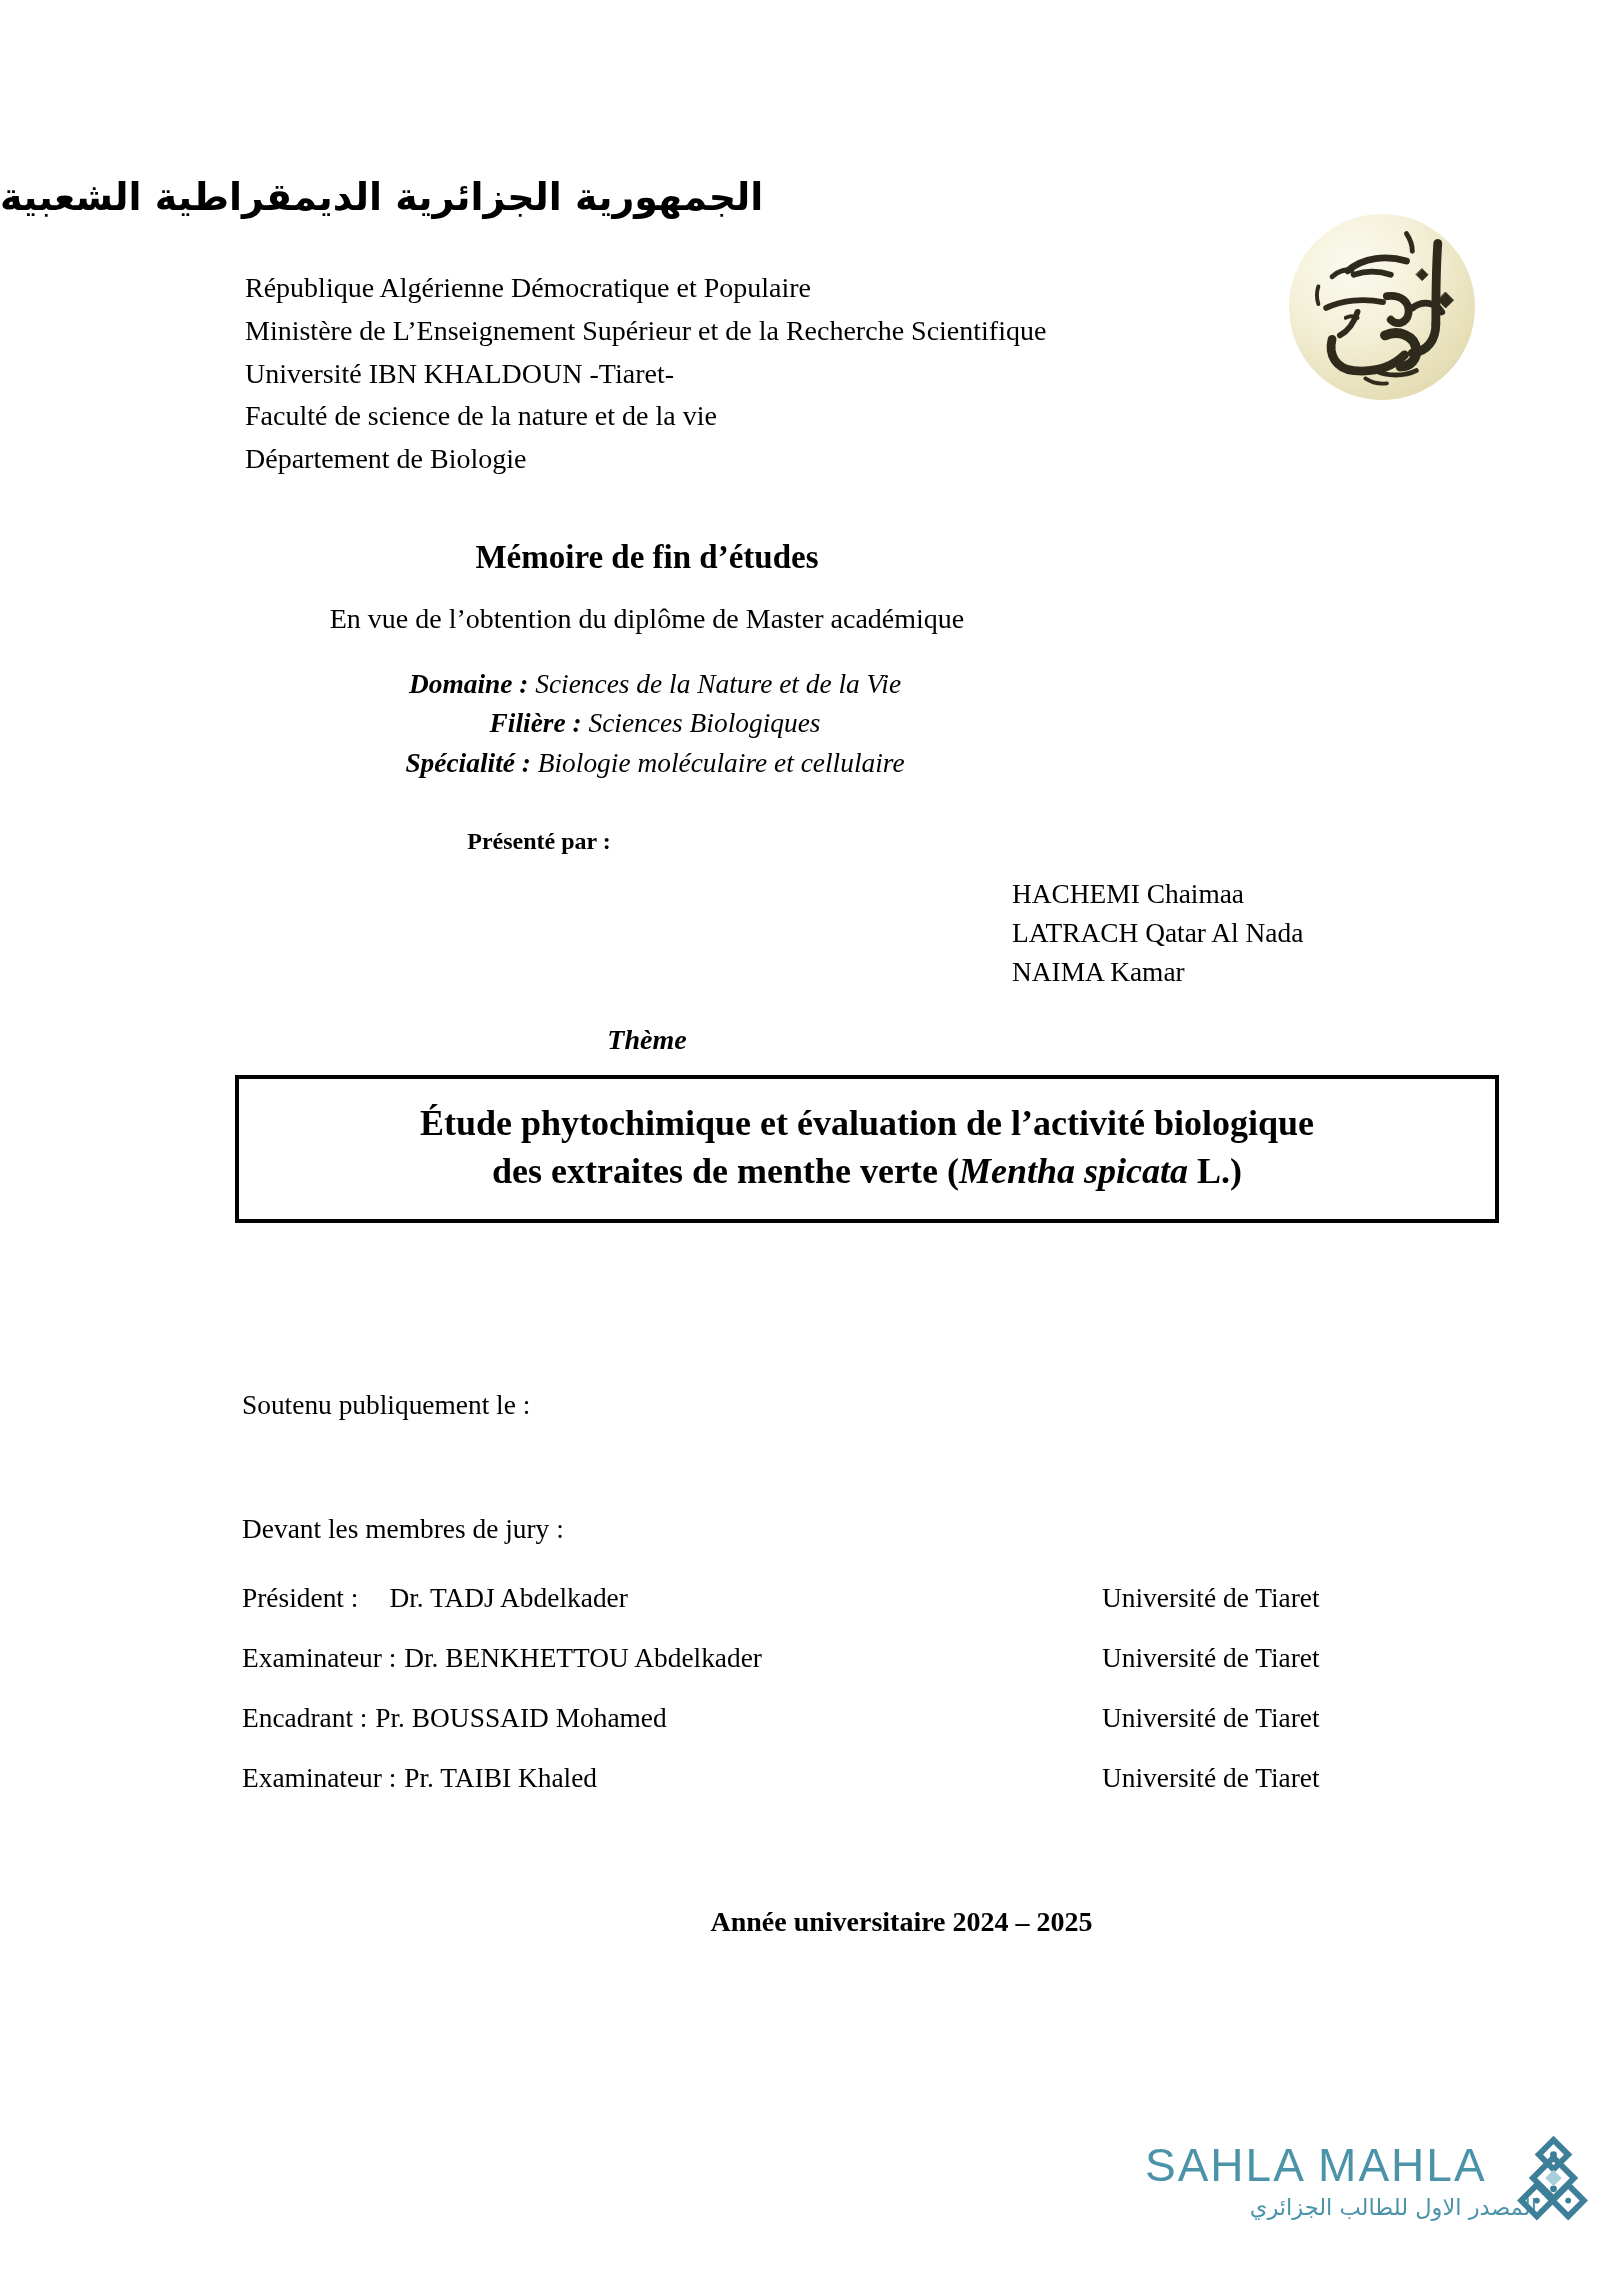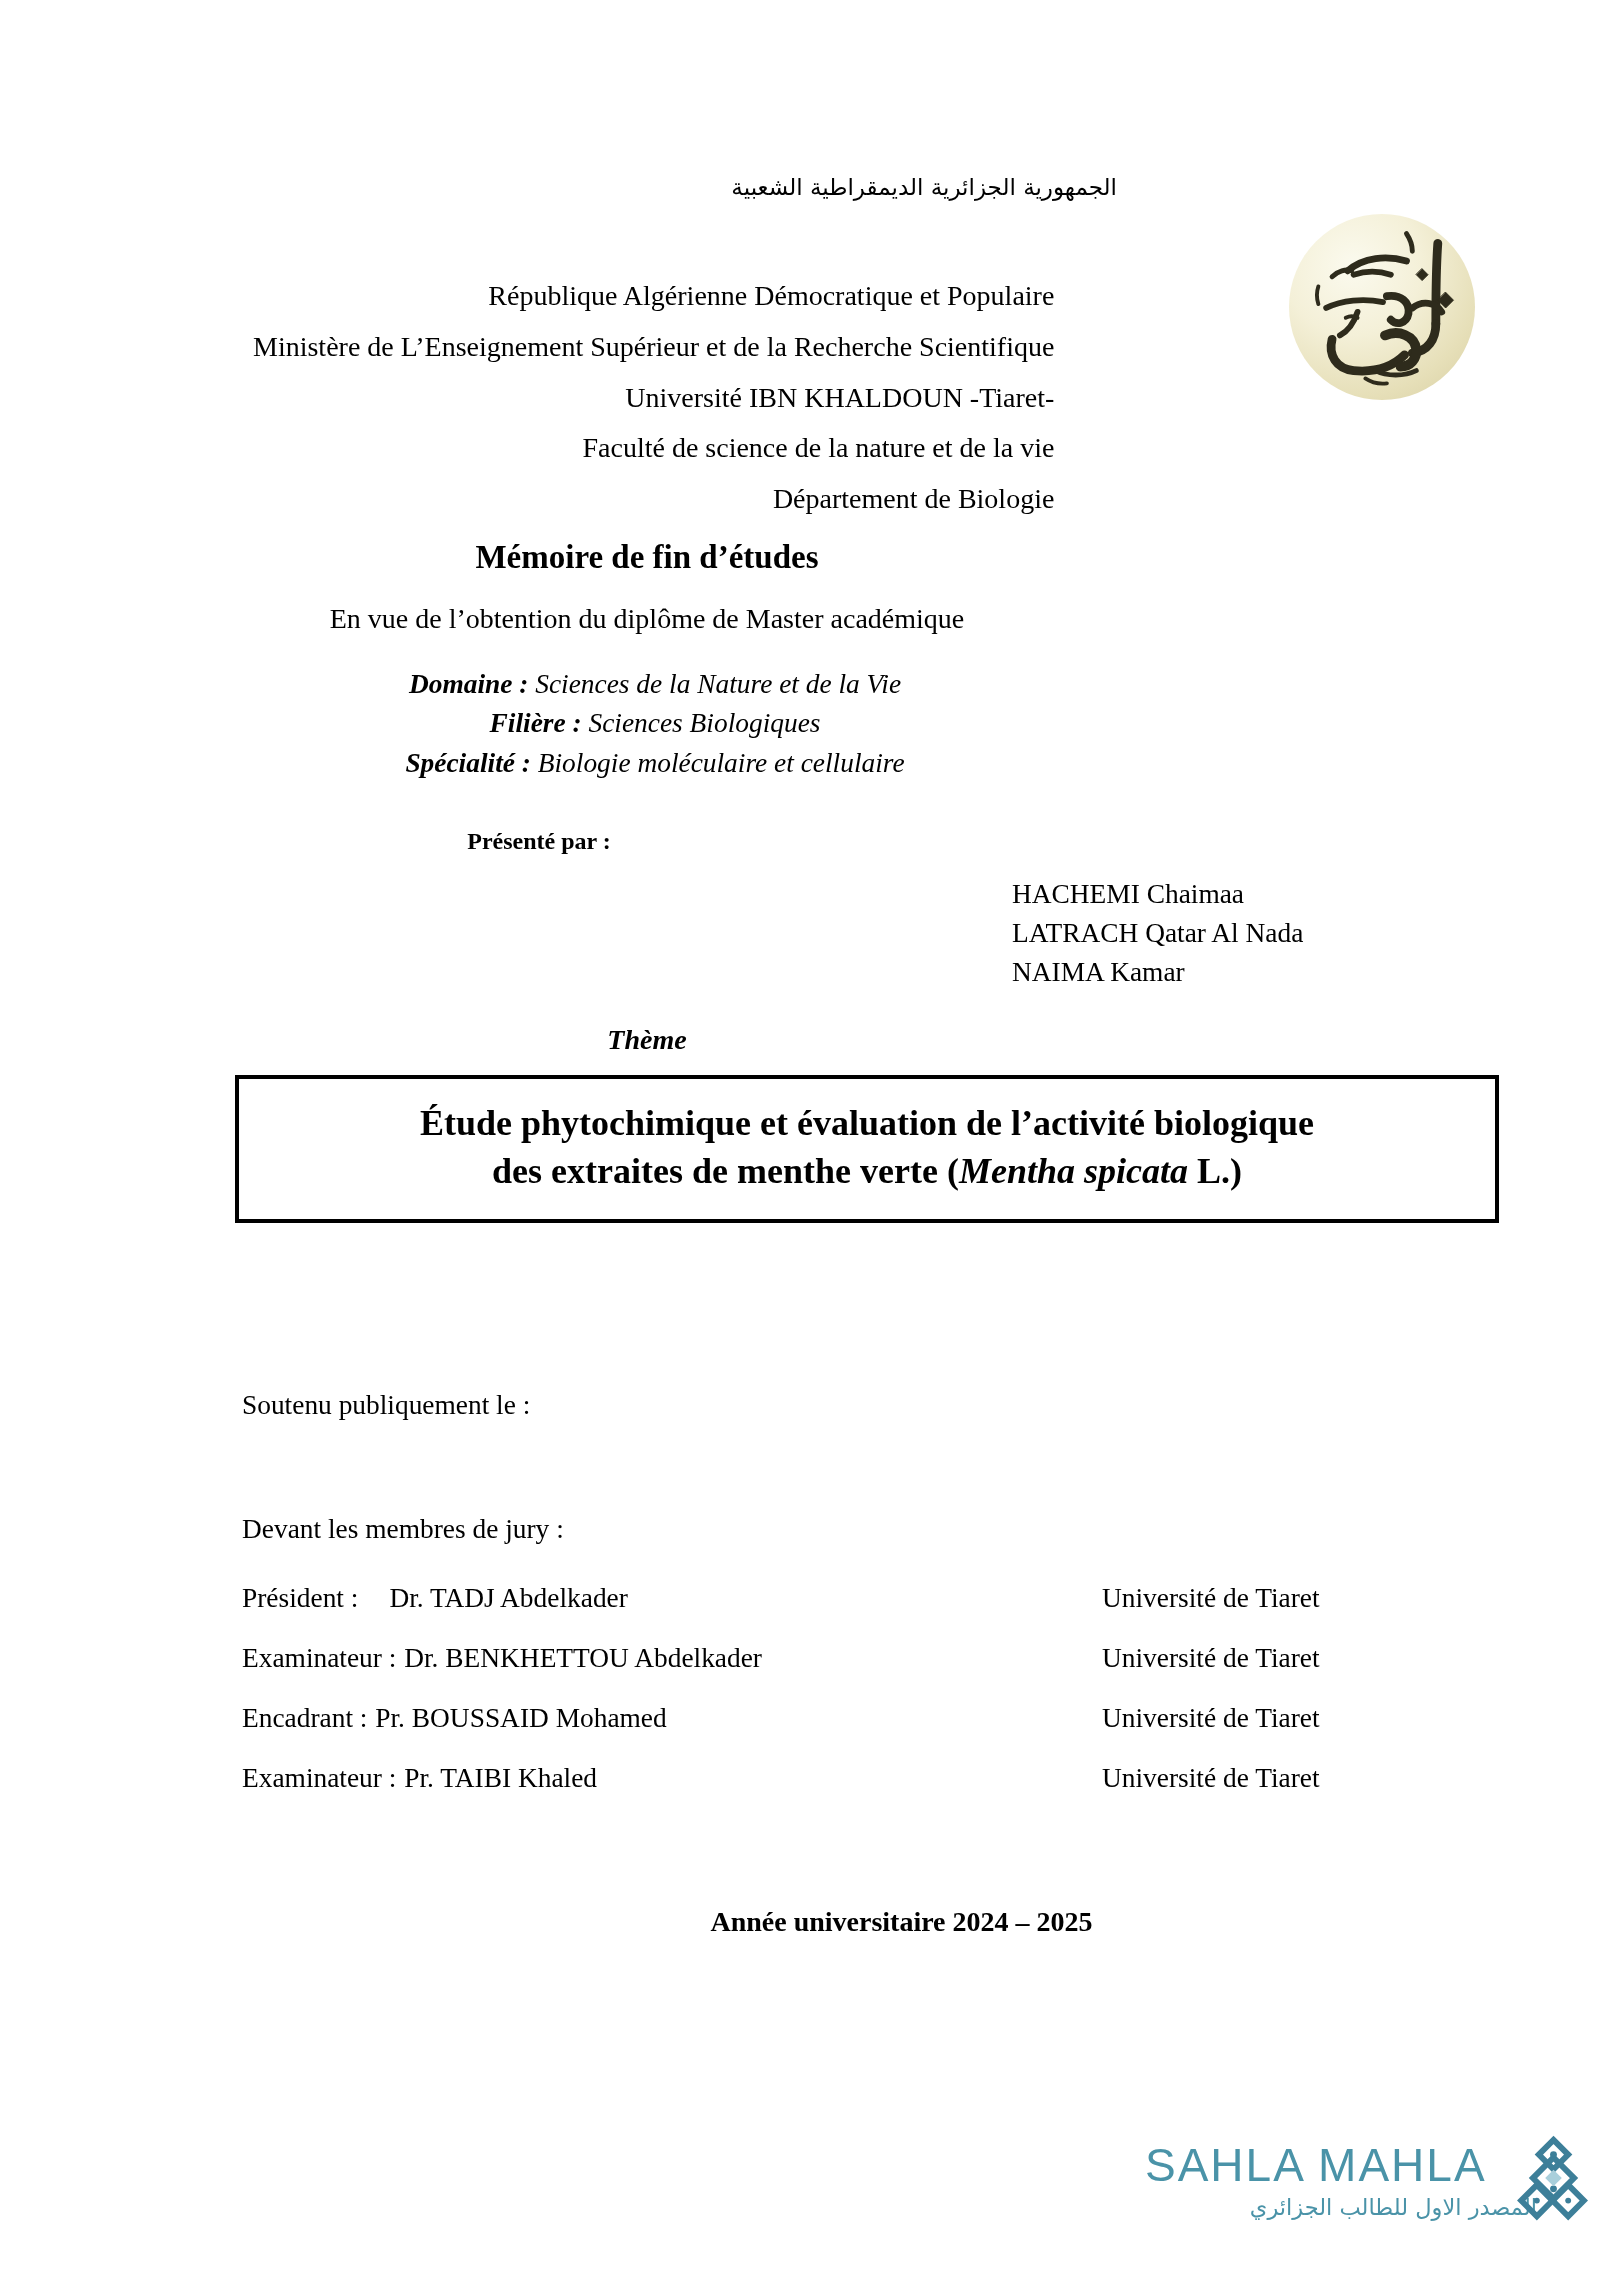--- a/index.html
+++ b/index.html
@@ -21,39 +21,39 @@
     inset: 0;
     background: #fff;
   }
 
   
   .arabic-header {
     position: absolute;
     top: 172px;
     left: 0;
     width: 1117px;
-    text-align: right;
+    text-align: left;
     font-family: "DejaVu Sans", sans-serif;
-    font-weight: normal;
-    font-size: 23px;
+    font-weight: bold;
+    font-size: 38px;
     line-height: 1.35;
     direction: rtl;
     letter-spacing: 0.5px;
   }
 
   
   .inst-block {
     position: absolute;
     top: 265px;
     left: 242px;
     font-size: 28px;
     line-height: 1.42;
     white-space: nowrap;
   }
-  .inst-block div { margin: 11px; padding: 0; text-align: right; }
+  .inst-block div { margin: 3px; padding: 0; }
 
   
   .logo-wrap {
     position: absolute;
     top: 214px;
     left: 1289px;
     width: 186px;
     height: 186px;
   }
   .logo-circle {

